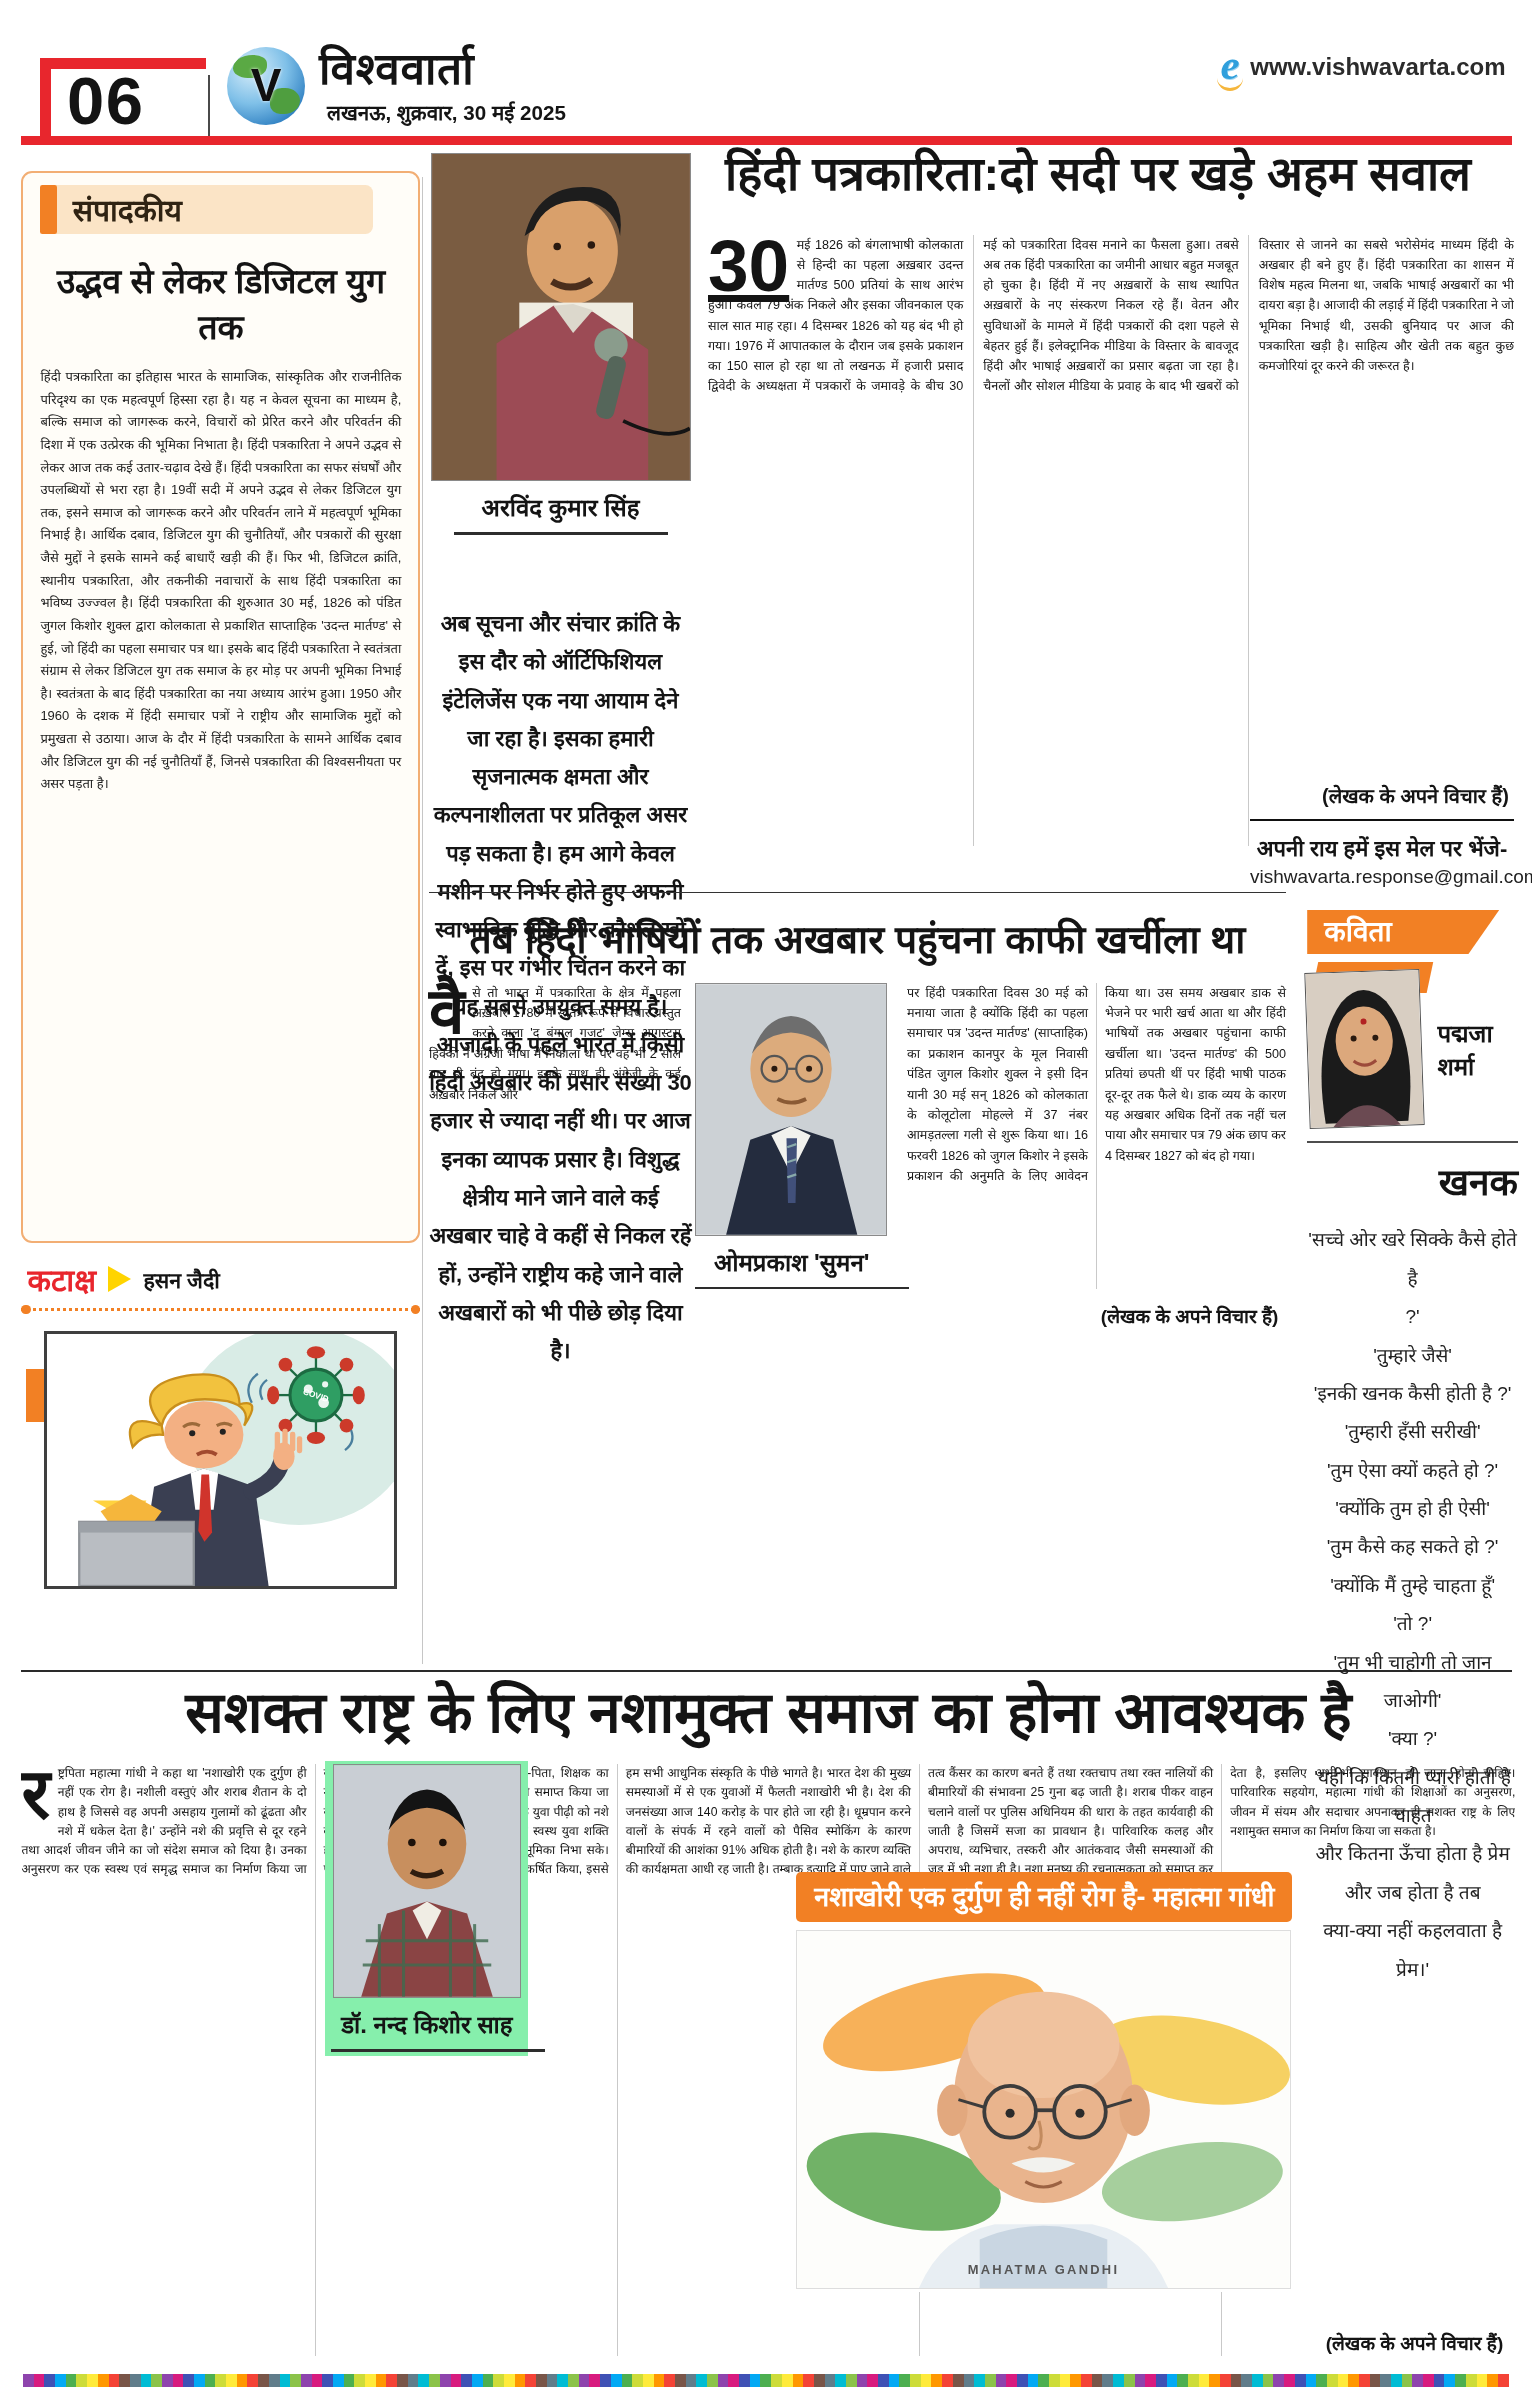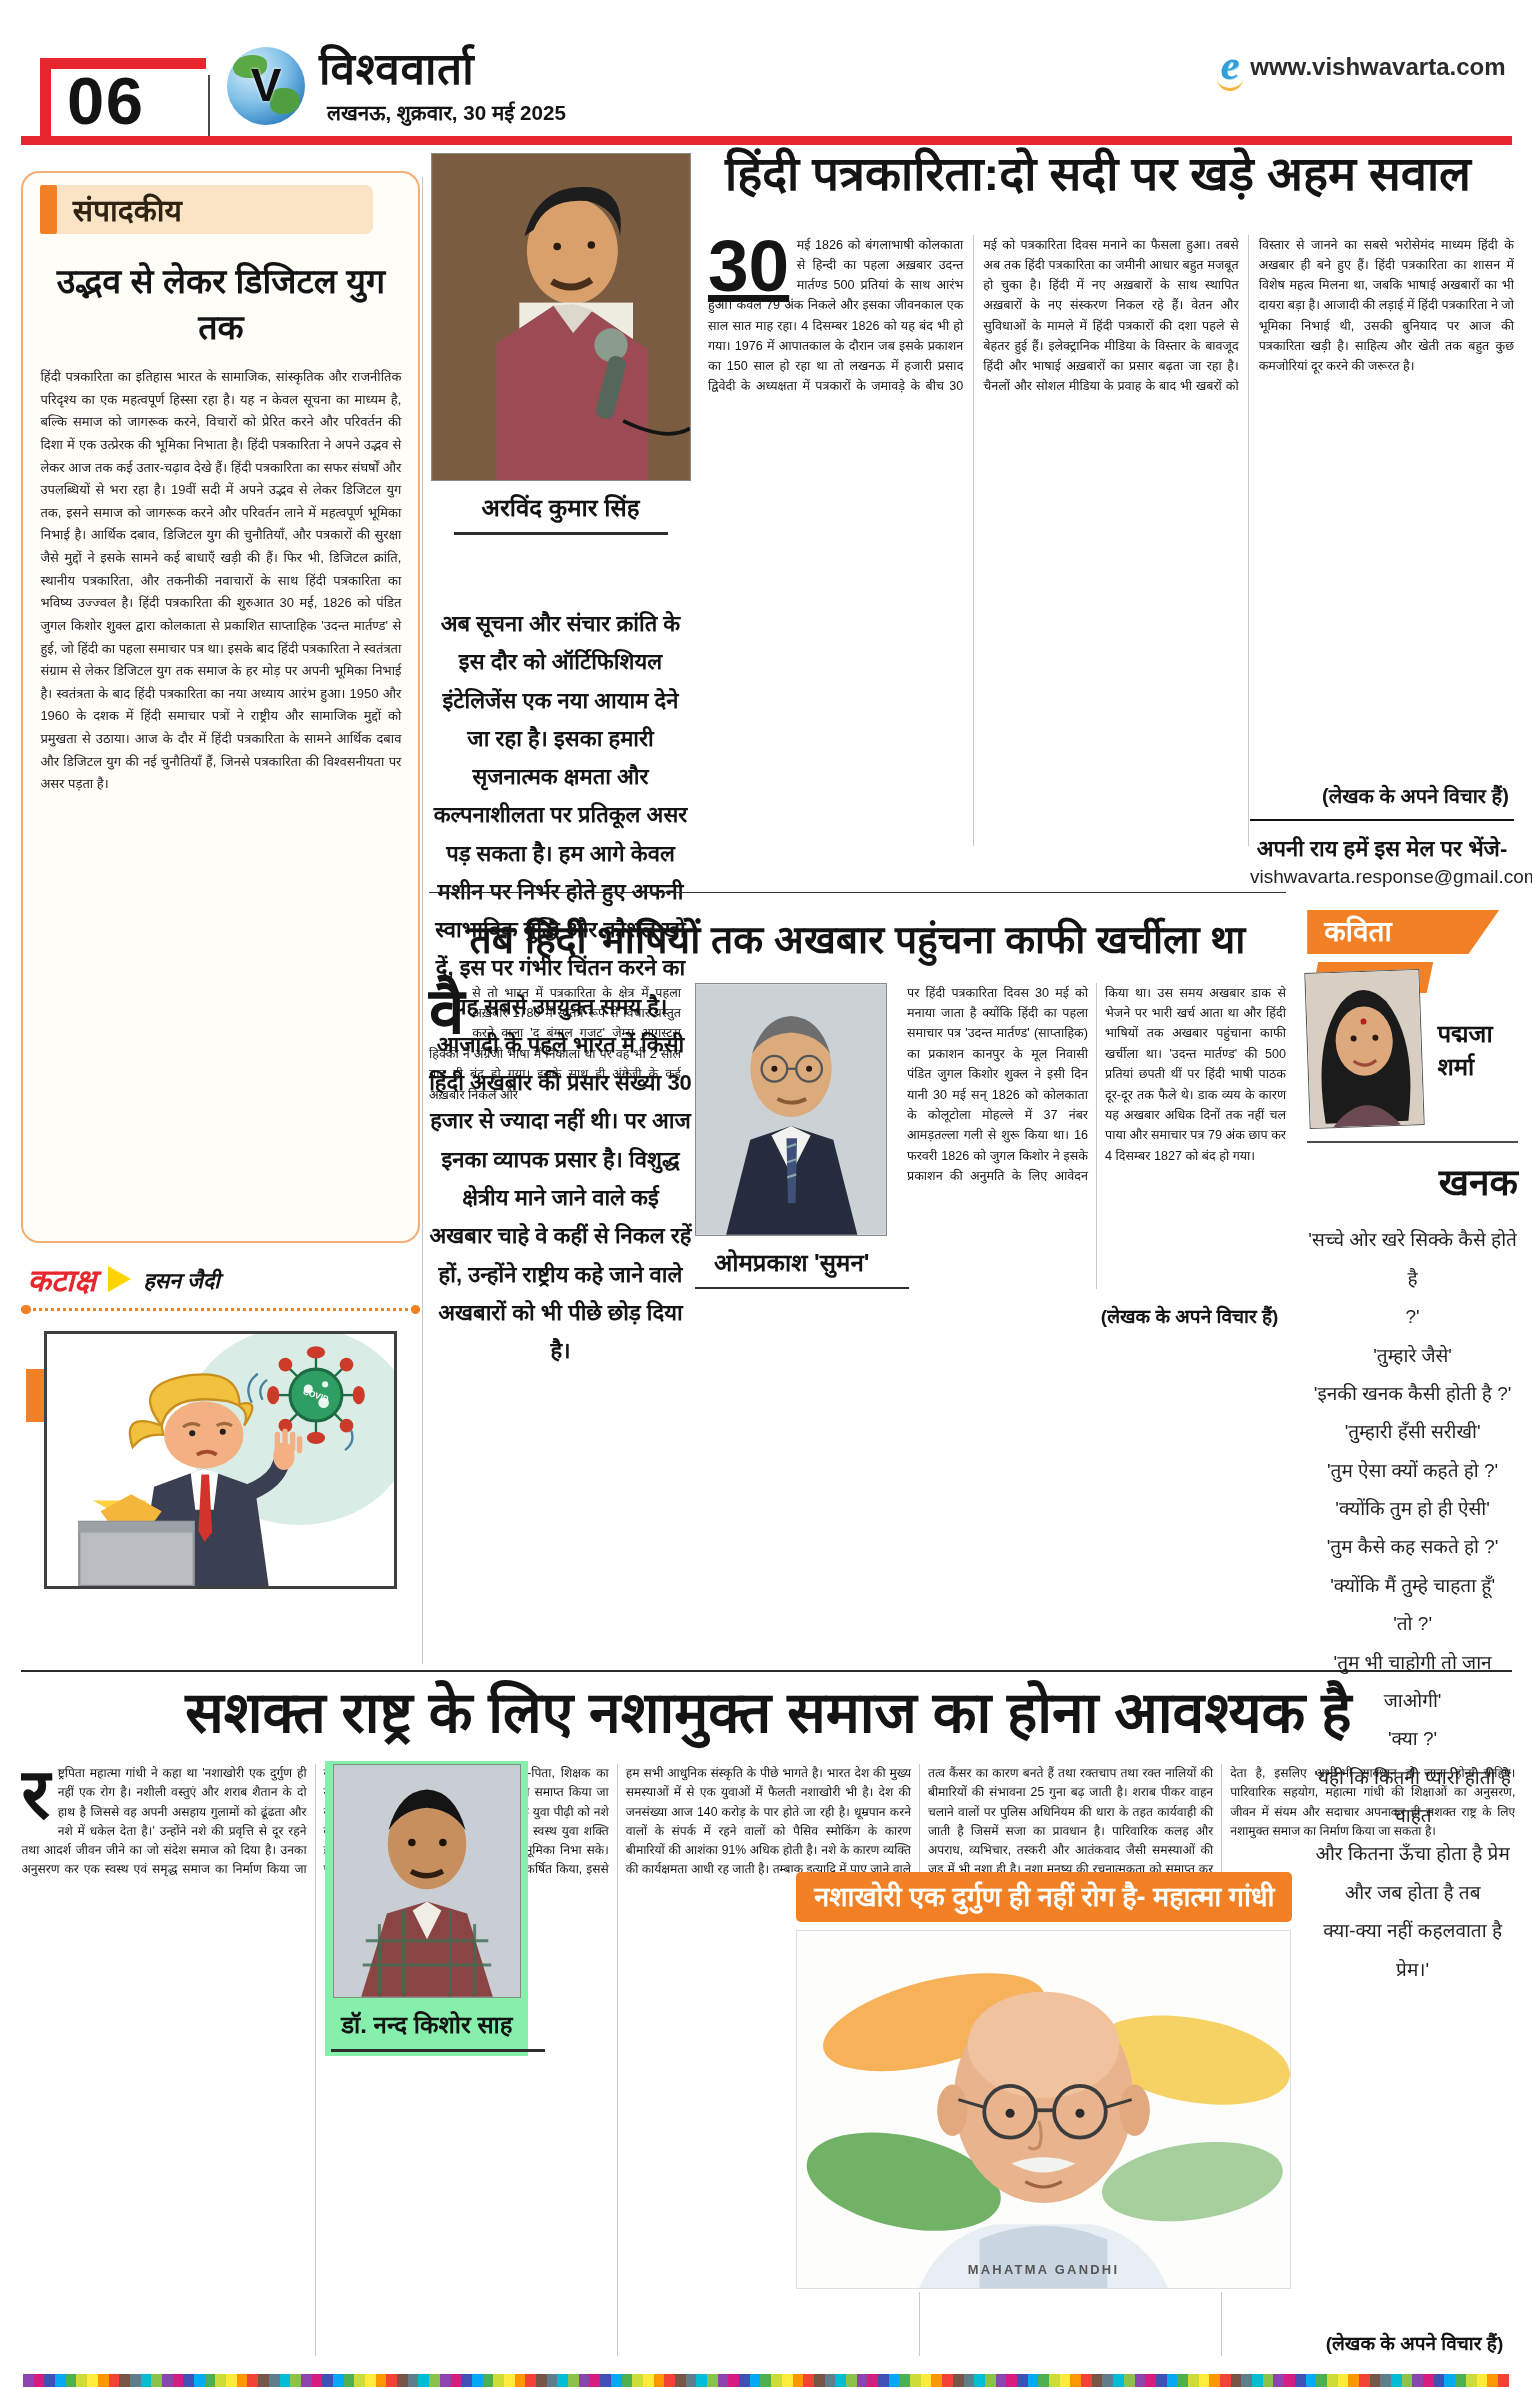--- a/index.html
+++ b/index.html
@@ -21,30 +21,30 @@
   .site { position:absolute; right:27.5px; top:43px; display:flex; align-items:center; gap:7.6px; }
   .e-icon { font-family:"Liberation Serif", serif; font-style:italic; font-weight:900; font-size:43px; color:#2f9fdc; line-height:1;
             text-shadow:0.8px 0.8px 0 #9fd4ef; border-bottom:3.1px solid #f5b63c; border-radius:0 0 13.7px 13.7px; padding:0 3.1px 1.5px; }
   .site-url { font-size:24px; font-weight:700; color:#2b2b2b; }
   .redline { position:absolute; left:21.4px; right:21.4px; top:136px; height:9.2px; background:#e8262d; }
 
   .vsep1 { position:absolute; left:422px; top:177px; height:1487px; border-left:0.8px solid #c6c6c6; }
   .hsep-bottom { position:absolute; left:21.4px; right:21.4px; top:1670px; height:2.3px; background:#2a2a2a; }
 
   
-  .editorial { position:absolute; left:21.4px; top:171px; width:399px; height:1072px; border:2.3px solid #f2ae74; border-radius:18px; background:#fffdf8; padding:12.2px 17px; }
+  .editorial { position:absolute; left:21.4px; top:171px; width:399px; height:1072px; border:2.3px solid #f2ae74; border-radius:11px; background:#fffdf8; padding:12.2px 17px; }
   .ed-pill { display:flex; align-items:center; background:#fbe4c6; border-radius:7.6px; height:49px; width:92%; }
   .ed-square { width:17px; height:49px; background:#f28024; border-radius:2.3px; margin-right:15.3px; flex:none; }
   .ed-label { font-size:30px; font-weight:800; color:#2f2313; }
   .ed-headline { text-align:center; font-size:34px; font-weight:800; margin:23px 1.5px 17px; }
   .ed-body { font-size:13px; line-height:1.74; text-align:justify; color:#1d1d1d; }
 
   
   .cartoon { position:absolute; left:21.4px; top:1258px; width:399px; height:408px; }
-  .ct-head { display:flex; align-items:center; gap:12.2px; padding-left:6.1px;font-style:italic; }
+  .ct-head { display:flex; align-items:center; gap:12.2px; padding-left:6.1px; }
   .ct-label { color:#e8262d; font-size:30.5px; font-weight:800; }
   .ct-arrow { width:0; height:0; border-left:23px solid #ffd400; border-top:13px solid transparent; border-bottom:13px solid transparent; }
   .ct-author { font-size:21.4px; font-weight:800; }
   .ct-rule { position:relative; border-top:3.1px dotted #f28024; margin-top:7.6px; }
   .ct-rule::before, .ct-rule::after { content:""; position:absolute; top:-6.1px; width:9.2px; height:9.2px; border-radius:50%; background:#f28024; }
   .ct-rule::before { left:0; } .ct-rule::after { right:0; }
   .ct-accent { position:absolute; left:4.6px; top:111px; width:56px; height:53px; background:#f28024; }
   .ct-frame { position:relative; margin:20px 0 0 23px; width:353px; height:258px; border:3.1px solid #3f3f3f; background:#fff; z-index:1; }
 
   

